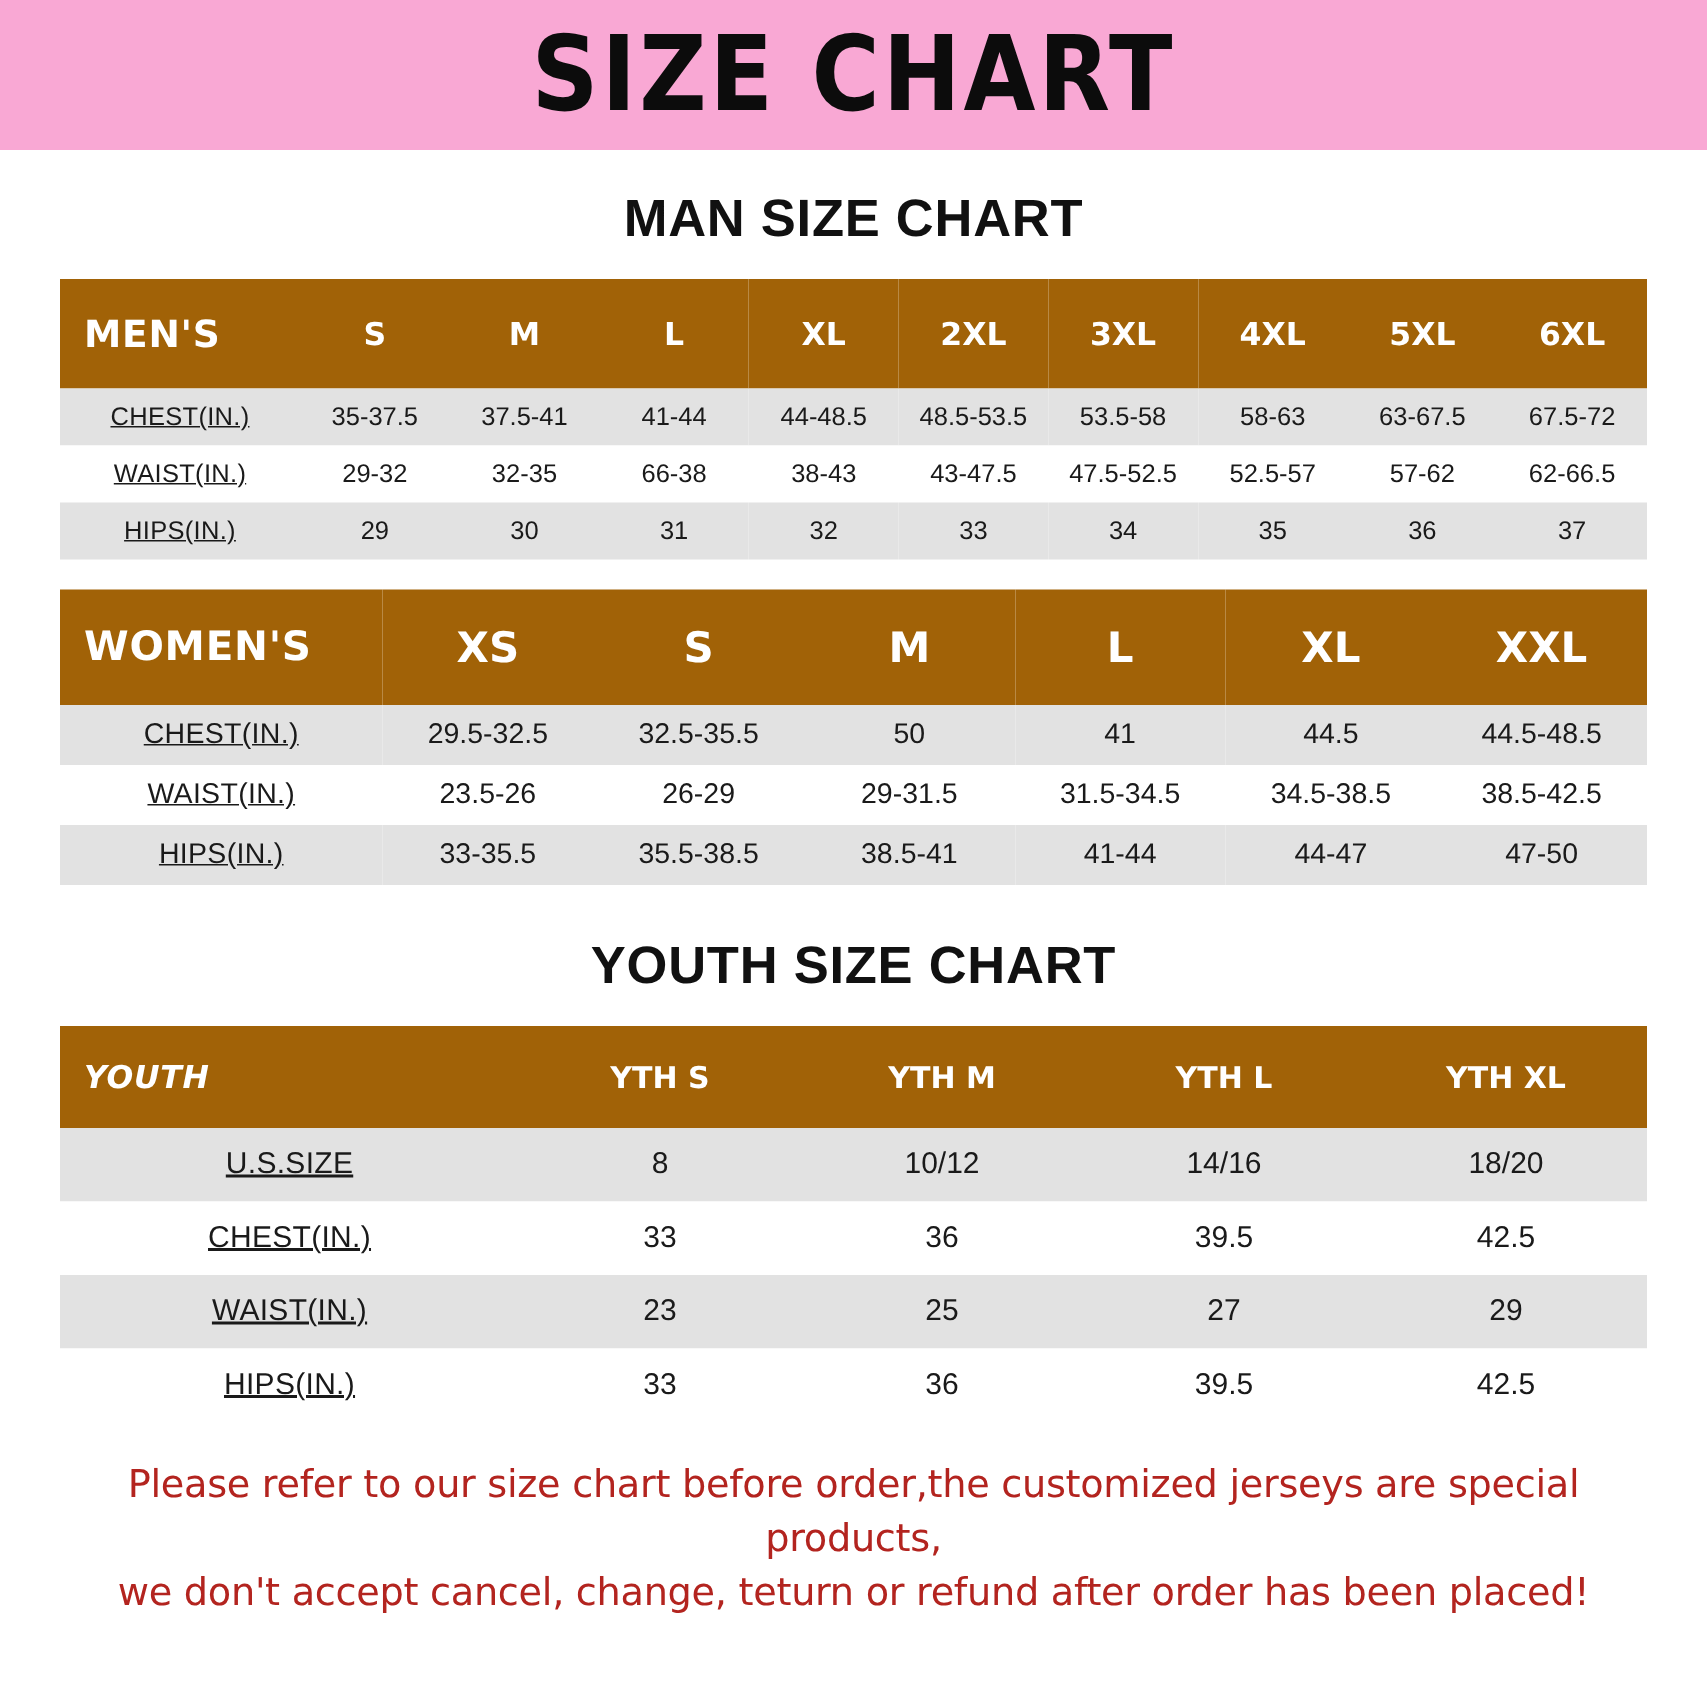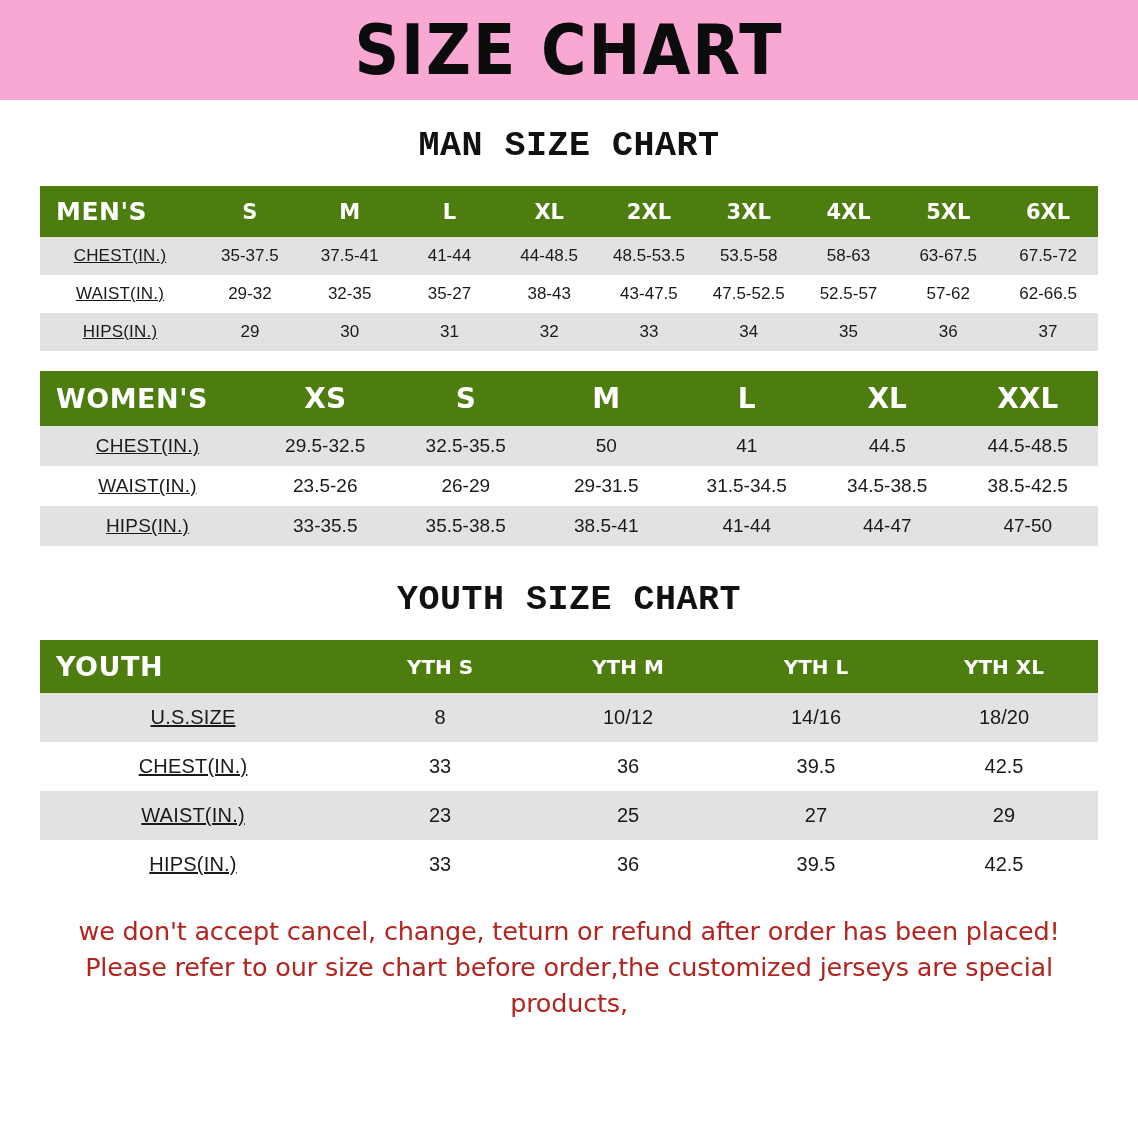--- a/index.html
+++ b/index.html
@@ -35,21 +35,21 @@
     font-size: 62px;
     letter-spacing: 2px;
     color: #0c0c0c;
     line-height: 1;
     transform: scaleY(1.12);
   }
 
   
   .section-title {
     text-align: center;
-    font-family: Liberation Mono, monospace;
+    font-family: Liberation Sans, sans-serif;
     font-weight: 700;
     font-size: 35px;
     letter-spacing: 0.5px;
     color: #111111;
     margin: 17px;
   }
   .st-man   { margin-top: 26px; }
   .st-women { margin-top: 28px; }
   .st-youth { margin-top: 34px; }
 
@@ -61,26 +61,26 @@
   .t-man   { margin-top: 20px; }
   .t-women { margin-top: 20px; }
   .t-youth { margin-top: 20px; }
 
   table {
     width: 100%;
     border-collapse: collapse;
     table-layout: fixed;
   }
   thead th {
-    background: #4d7c0f;
+    background: #a16207;
     color: #ffffff;
     font-family: "DejaVu Sans", sans-serif;
     font-weight: 700;
     text-align: center;
-    padding: 11px 2px;
+    padding: 22px 2px;
     white-space: nowrap;
   }
   thead th.rowhead {
     text-align: left;
     padding-left: 16px;
     letter-spacing: 0.5px;
   }
   tbody td {
     text-align: center;
     padding: 9px 2px;
@@ -103,21 +103,21 @@
   .t-man col.c0 { width: 160px; }
 
   
   .t-women thead th { font-size: 28px; }
   .t-women thead th.rowhead { font-size: 27px; }
   .t-women tbody td { font-size: 19px; }
   .t-women col.c0 { width: 215px; }
 
   
   .t-youth thead th { font-size: 20px; }
-  .t-youth thead th.rowhead { font-size: 27px; }
+  .t-youth thead th.rowhead { font-size: 21px; font-style: italic; }
   .t-youth tbody td { font-size: 20px; }
   .t-youth col.c0 { width: 280px; }
   .t-youth tbody td { padding: 13px 2px; }
   .t-youth col.cx { width: 172px; }
 
   
   .note {
     margin: 24px auto 0 auto;
     width: 1058px;
     text-align: center;
@@ -178,21 +178,21 @@
           <td>48.5-53.5</td>
           <td>53.5-58</td>
           <td>58-63</td>
           <td>63-67.5</td>
           <td>67.5-72</td>
         </tr>
         <tr class="plain">
           <td class="rowhead">WAIST(IN.)</td>
           <td>29-32</td>
           <td>32-35</td>
-          <td>35-27</td>
+          <td>66-38</td>
           <td>38-43</td>
           <td>43-47.5</td>
           <td>47.5-52.5</td>
           <td>52.5-57</td>
           <td>57-62</td>
           <td>62-66.5</td>
         </tr>
         <tr class="alt">
           <td class="rowhead">HIPS(IN.)</td>
           <td>29</td>
@@ -311,17 +311,17 @@
           <td>33</td>
           <td>36</td>
           <td>39.5</td>
           <td>42.5</td>
         </tr>
       </tbody>
     </table>
   </div>
 
   <div class="note">
+    <span>Please refer to our size chart before order,the customized jerseys are special products,</span>
     <span>we don't accept cancel, change, teturn or refund after order has been placed!</span>
-    <span>Please refer to our size chart before order,the customized jerseys are special products,</span>
   </div>
 
 </div>
 
 </body></html>

